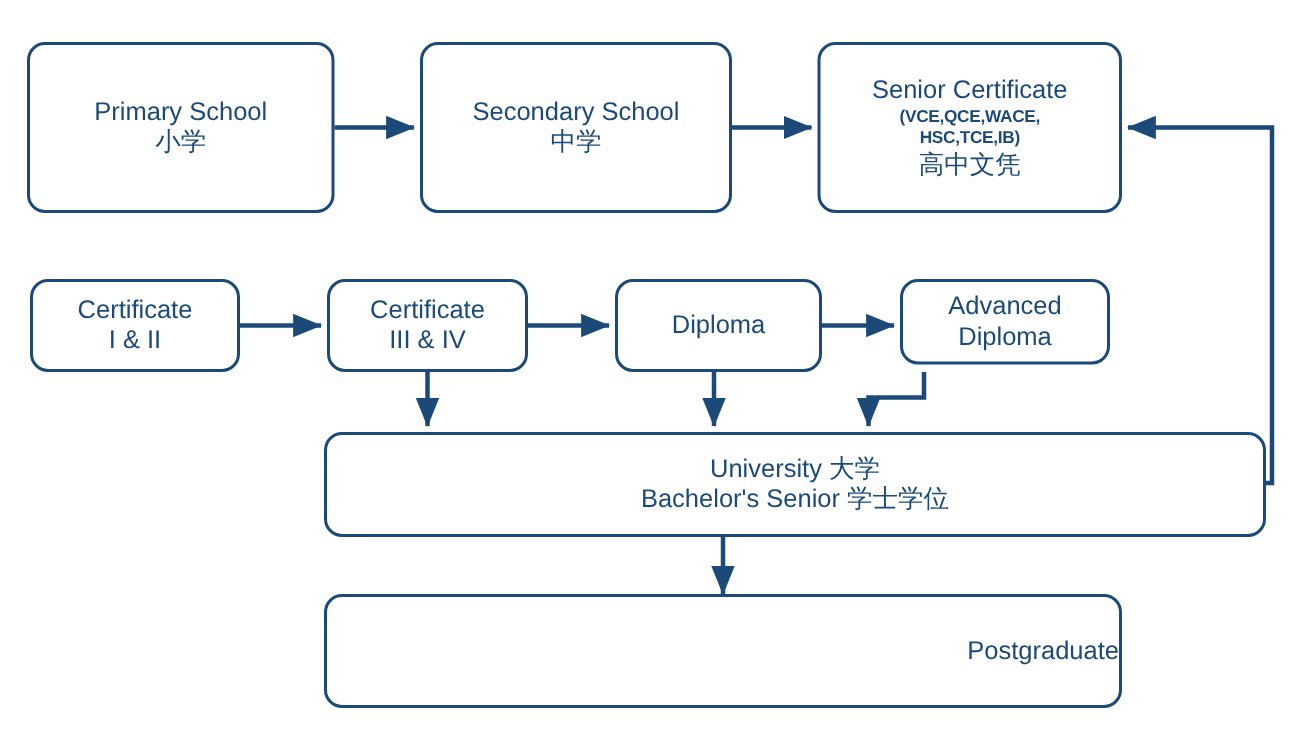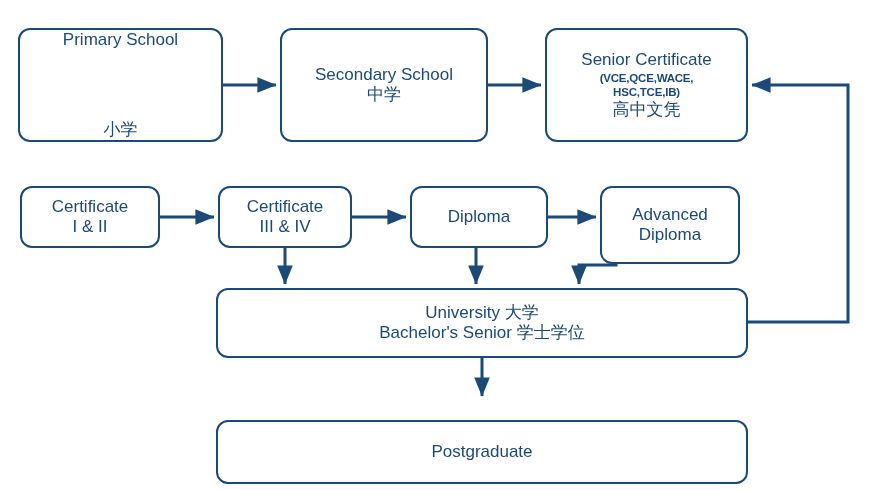--- a/index.html
+++ b/index.html
@@ -73,21 +73,21 @@
       <line x1="476" y1="248" x2="476" y2="284" marker-end="url(#arrowhead)"></line>
 
       <path d="M 616,248 L 616,265 L 579,265 L 579,284" marker-end="url(#arrowhead)"></path>
 
       <line x1="482" y1="358" x2="482" y2="396" marker-end="url(#arrowhead)"></line>
 
       <path d="M 748,322 L 848,322 L 848,85 L 752,85" marker-end="url(#arrowhead)"></path>
     </g>
   </svg>
 
-  <div class="node" style="left:18px; top:28px; width:205px; height:114px;justify-content:space-between;">
+  <div class="node" style="left:18px; top:28px; width:205px; height:114px;">
     <div class="l1">Primary School</div>
     <div class="cn">小学</div>
   </div>
 
   <div class="node compact" style="left:545px; top:28px; width:203px; height:114px;">
     <div class="l1">Senior Certificate</div>
     <div class="small">(VCE,QCE,WACE,</div>
     <div class="small">HSC,TCE,IB)</div>
     <div class="cn">高中文凭</div>
   </div>
@@ -104,27 +104,27 @@
 
   <div class="node" style="left:218px; top:186px; width:134px; height:62px;">
     <div class="l2">Certificate</div>
     <div class="l2">III &amp; IV</div>
   </div>
 
   <div class="node" style="left:410px; top:186px; width:138px; height:62px;">
     <div class="l2">Diploma</div>
   </div>
 
-  <div class="node" style="left:600px; top:186px; width:140px; height:78px;">
+  <div class="node" style="left:600px; top:186px; width:140px; height:57px;">
     <div class="l2">Advanced</div>
     <div class="l2">Diploma</div>
   </div>
 
-  <div class="node" style="left:216px; top:288px; width:532px; height:70px;">
+  <div class="node" style="left:216px; top:288px; width:628px; height:70px;">
     <div class="wide">University 大学</div>
     <div class="wide">Bachelor's Senior 学士学位</div>
   </div>
 
-  <div class="node" style="left:216px; top:420px; width:532px; height:64px;">
+  <div class="node" style="left:216px; top:396px; width:532px; height:76px;align-items:flex-end;">
     <div class="wide">Postgraduate</div>
   </div>
 
 </div>
 
 </body></html>

